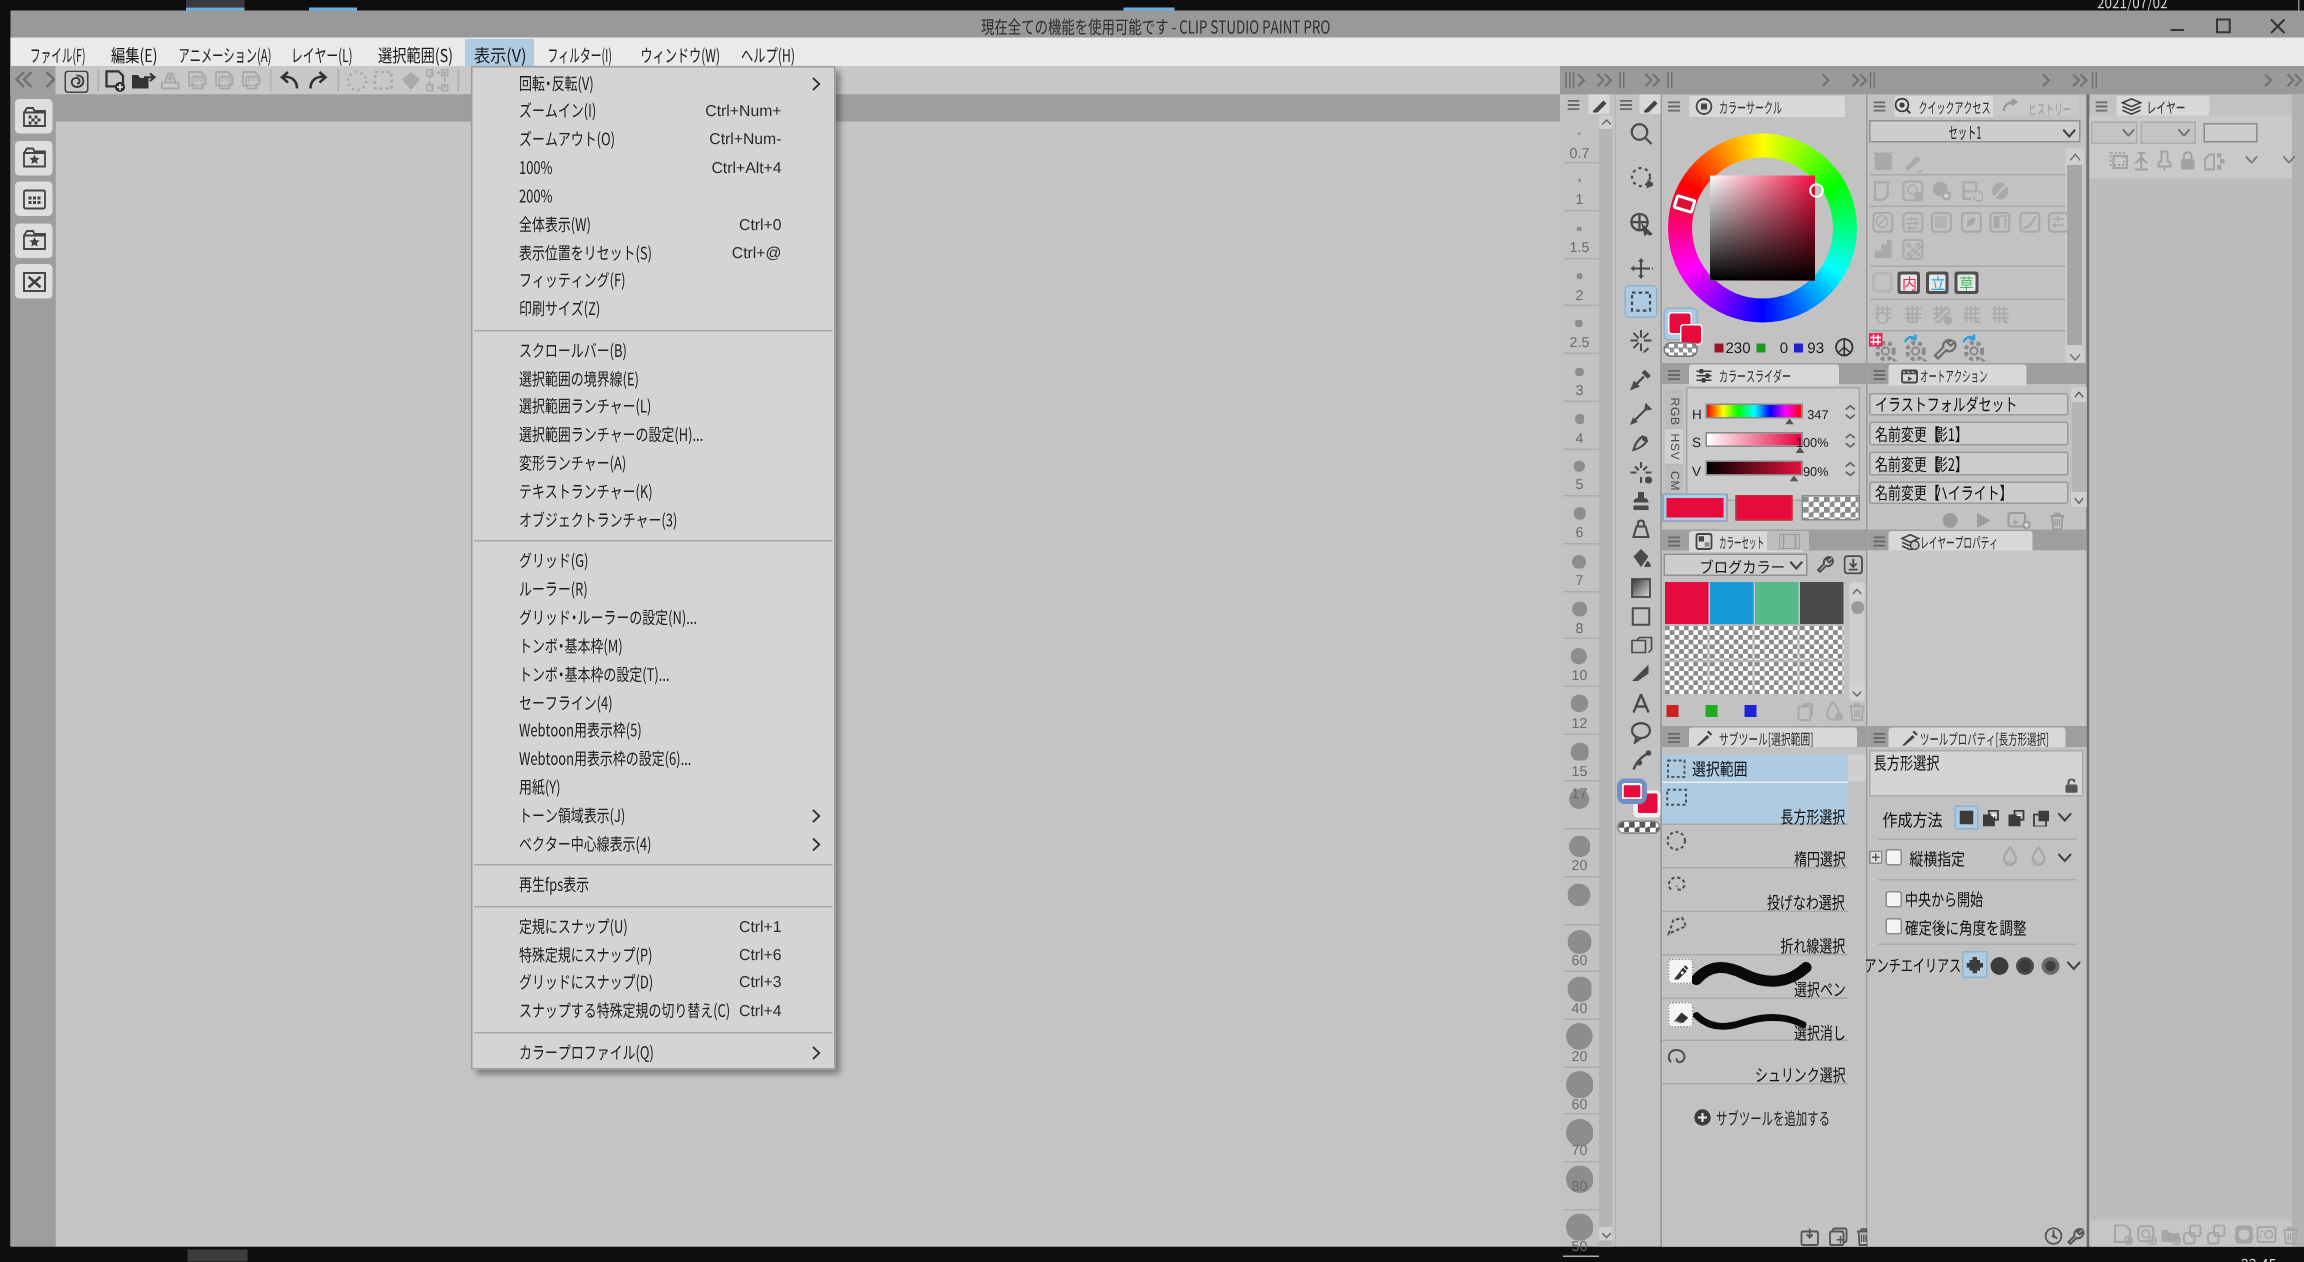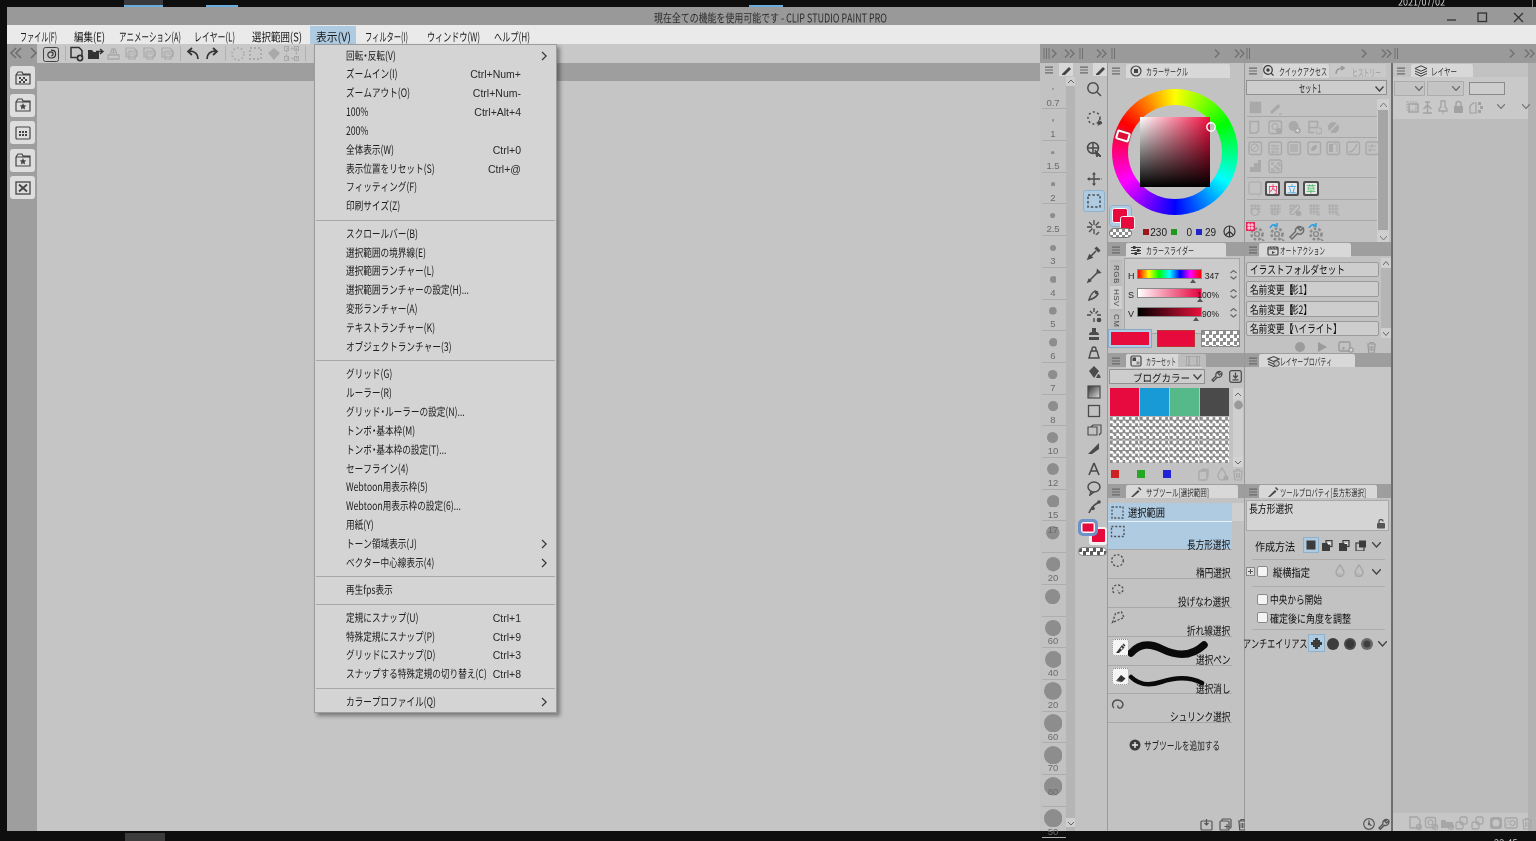--- a/index.html
+++ b/index.html
@@ -829,21 +829,21 @@
   </svg>
 <div style="position:absolute;left:1109px;top:205px;width:23px;height:22px;background:#aecbe2;border-radius:4px;border:1px solid #8fb2cc;"></div>
 <div style="position:absolute;left:1112px;top:208px;width:16px;height:15px;background:#e60b3c;border-radius:2.5px;border:1px solid #f8f8f8;"></div>
 <div style="position:absolute;left:1120px;top:216px;width:15px;height:14px;background:#e60b3c;border-radius:2.5px;border:1px solid #f8f8f8;"></div>
 <div style="position:absolute;left:1109px;top:228px;width:23px;height:10px;background:#fff;border-radius:5px;border:1px solid #777;background:conic-gradient(#fff 90deg,#8e8e8e 0 180deg,#fff 0 270deg,#8e8e8e 0) 0 0/6px 6px;"></div>
 <div style="position:absolute;left:1143px;top:229px;width:5.5px;height:5.5px;background:#9b1622;"></div>
 <div style="position:absolute;left:1167px;top:227px;font:10px 'Liberation Sans',sans-serif;color:#1a1a1a;white-space:nowrap;transform:translateX(-100%);">230</div>
 <div style="position:absolute;left:1171px;top:229px;width:5.5px;height:5.5px;background:#1d9a1d;"></div>
 <div style="position:absolute;left:1192px;top:227px;font:10px 'Liberation Sans',sans-serif;color:#1a1a1a;white-space:nowrap;transform:translateX(-100%);">0</div>
 <div style="position:absolute;left:1196px;top:229px;width:5.5px;height:5.5px;background:#2222cc;"></div>
-<div style="position:absolute;left:1216px;top:227px;font:10px 'Liberation Sans',sans-serif;color:#1a1a1a;white-space:nowrap;transform:translateX(-100%);">29</div>
+<div style="position:absolute;left:1216px;top:227px;font:10px 'Liberation Sans',sans-serif;color:#1a1a1a;white-space:nowrap;transform:translateX(-100%);">93</div>
 <svg style="position:absolute;left:1223px;top:225px;" width="13" height="13" viewBox="0 0 13 13">
     <circle cx="6.5" cy="6.5" r="5.5" fill="none" stroke="#333" stroke-width="1.2"></circle>
     <path d="M6.5 1v11M6.5 6.5L2.6 10M6.5 6.5L10.4 10" stroke="#333" stroke-width="1.1"></path>
   </svg>
 <div style="position:absolute;left:1108px;top:242px;width:136px;height:14px;background:#9e9e9e;"></div>
 <svg style="position:absolute;left:1112px;top:246px;" width="8" height="8" viewBox="0 0 8 8">
     <path d="M0 1.2h8M0 4h8M0 6.8h8" stroke="#686868" stroke-width="1.2"></path>
   </svg>
 <div style="position:absolute;left:1126px;top:243px;width:100px;height:14px;background:#d8d8d8;border-radius:2px 2px 0 0;"></div>
 <svg style="position:absolute;left:1130px;top:245px" width="12" height="11" viewBox="0 0 12 11">
@@ -2209,21 +2209,21 @@
       <use href="#g135" x="4000"></use>
       <use href="#g73" x="5000"></use>
       <use href="#g192" x="6000"></use>
       <use href="#g76" x="7000"></use>
       <use href="#g67" x="8000"></use>
       <use href="#g39" x="9000"></use>
       <use href="#g26" x="9338"></use>
       <use href="#g41" x="9971"></use>
     </g>
   </svg>
-<div style="position:absolute;left:521px;top:630.55px;font:10.5px 'Liberation Sans',sans-serif;color:#2a2a2a;white-space:nowrap;transform:translateX(-100%);">Ctrl+9</div>
+<div style="position:absolute;left:521px;top:630.55px;font:10.5px 'Liberation Sans',sans-serif;color:#2a2a2a;white-space:nowrap;transform:translateX(-100%);">Ctrl+6</div>
 <svg style="position:absolute;left:346.0px;top:648.4px;overflow:visible" width="89.4" height="15.0">
     <g fill="#1f1f1f" transform="translate(0,10.92) scale(0.00863,-0.01150)">
       <use href="#g80" x="0"></use>
       <use href="#g100" x="1000"></use>
       <use href="#g76" x="2000"></use>
       <use href="#g64" x="3000"></use>
       <use href="#g135" x="4000"></use>
       <use href="#g73" x="5000"></use>
       <use href="#g192" x="6000"></use>
       <use href="#g76" x="7000"></use>
@@ -2249,21 +2249,21 @@
       <use href="#g12" x="10000"></use>
       <use href="#g195" x="11000"></use>
       <use href="#g196" x="12000"></use>
       <use href="#g197" x="13000"></use>
       <use href="#g198" x="14000"></use>
       <use href="#g39" x="15000"></use>
       <use href="#g23" x="15338"></use>
       <use href="#g41" x="15976"></use>
     </g>
   </svg>
-<div style="position:absolute;left:521px;top:668.25px;font:10.5px 'Liberation Sans',sans-serif;color:#2a2a2a;white-space:nowrap;transform:translateX(-100%);">Ctrl+8</div>
+<div style="position:absolute;left:521px;top:668.25px;font:10.5px 'Liberation Sans',sans-serif;color:#2a2a2a;white-space:nowrap;transform:translateX(-100%);">Ctrl+4</div>
 <div style="position:absolute;left:315.5px;top:687.5px;width:239.5px;height:1px;background:#a8a8a8;"></div>
 <svg style="position:absolute;left:346.0px;top:694.7px;overflow:visible" width="89.9" height="15.0">
     <g fill="#1f1f1f" transform="translate(0,10.92) scale(0.00863,-0.01150)">
       <use href="#g69" x="0"></use>
       <use href="#g70" x="1000"></use>
       <use href="#g48" x="2000"></use>
       <use href="#g67" x="3000"></use>
       <use href="#g79" x="4000"></use>
       <use href="#g35" x="5000"></use>
       <use href="#g36" x="6000"></use>

